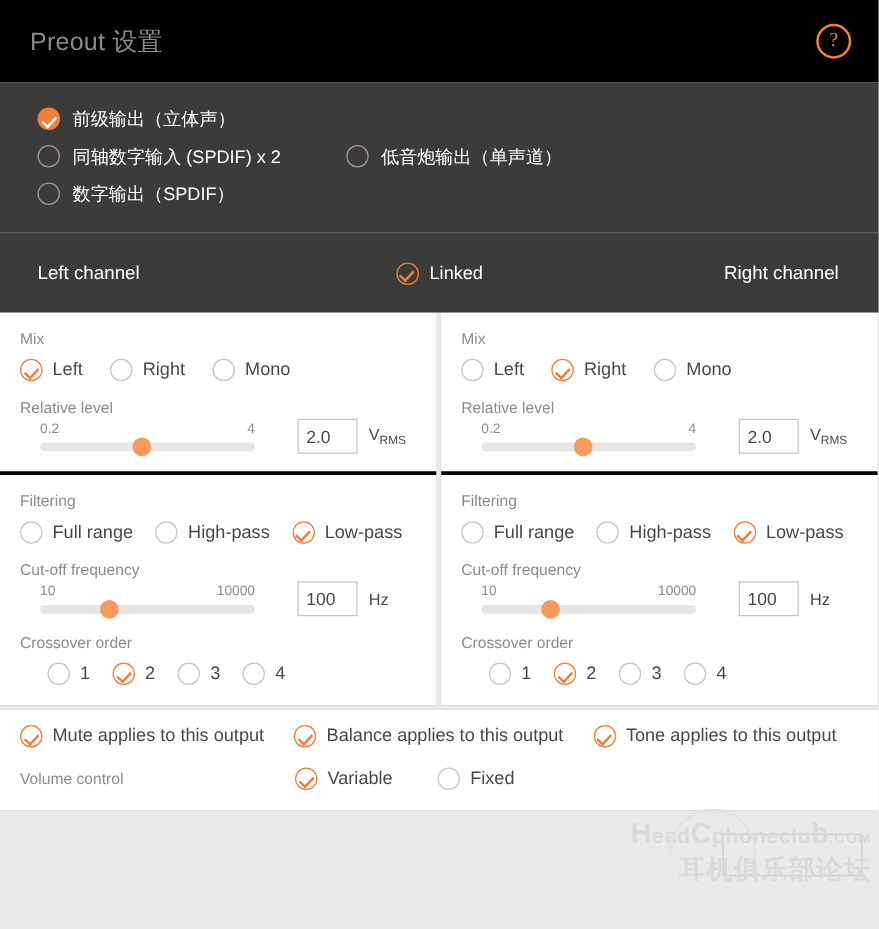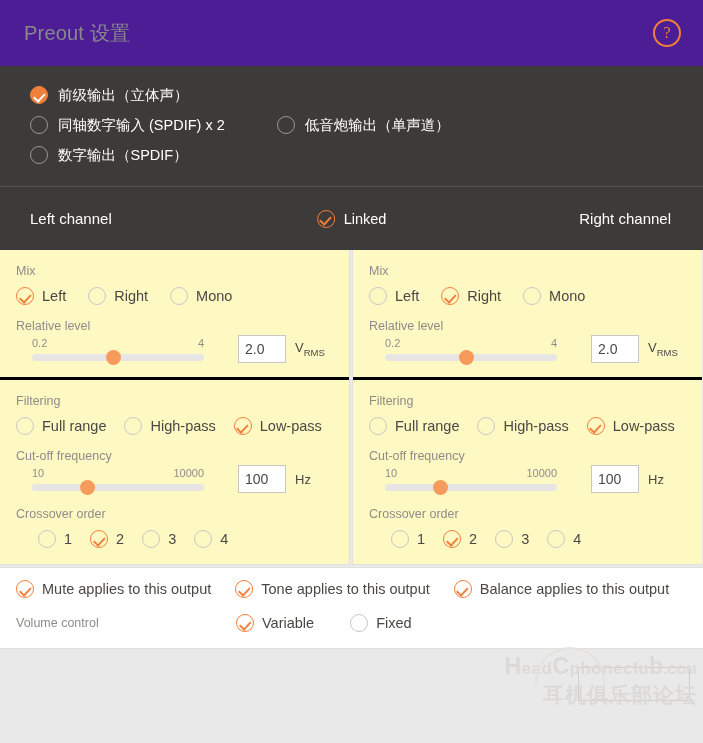--- a/index.html
+++ b/index.html
@@ -12,21 +12,21 @@
   }
   #app {
     position: relative;
     width: 703px; height: 743px;
     background: #e9e9e9;
   }
 
   
   .titlebar {
     height: 66px;
-    background: #4c1d95;
+    background: #000000;
     display: flex;
     align-items: center;
     justify-content: space-between;
     padding: 0 22px 0 24px;
   }
   .title-text {
     font-size: 20px;
     color: #8a8a8a;
     font-weight: 400;
     letter-spacing: 0.2px;
@@ -149,21 +149,21 @@
   }
 
   
   .channels {
     display: flex;
     gap: 2px;
     background: #e9e9e9;
   }
   .panel {
     width: 350px;
-    background: #fef9c3;
+    background: #ffffff;
     border: 1px solid #e2e0de;
     border-top: none;
   }
   .panel.left { border-left: none; }
   .panel.right { border-right: none; }
   .section {
     padding: 14px 16px 16px 16px;
   }
   .section + .section { border-top: 3px solid #000000; }
 
@@ -557,25 +557,25 @@
     </div>
 
   <div class="bottom-panel">
     <div class="applies-row" id="applies-row">
         <div class="radio-opt">
           <span class="radio light on"></span>
           <span class="txt">Mute applies to this output</span>
         </div>
         <div class="radio-opt">
           <span class="radio light on"></span>
-          <span class="txt">Tone applies to this output</span>
+          <span class="txt">Balance applies to this output</span>
         </div>
         <div class="radio-opt">
           <span class="radio light on"></span>
-          <span class="txt">Balance applies to this output</span>
+          <span class="txt">Tone applies to this output</span>
         </div>
       </div>
     <div class="vol-row">
       <div class="vol-label">Volume control</div>
       <div class="radio-row" id="vol-opts">
           <div class="radio-opt">
             <span class="radio light on"></span>
             <span class="txt">Variable</span>
           </div>
           <div class="radio-opt">

